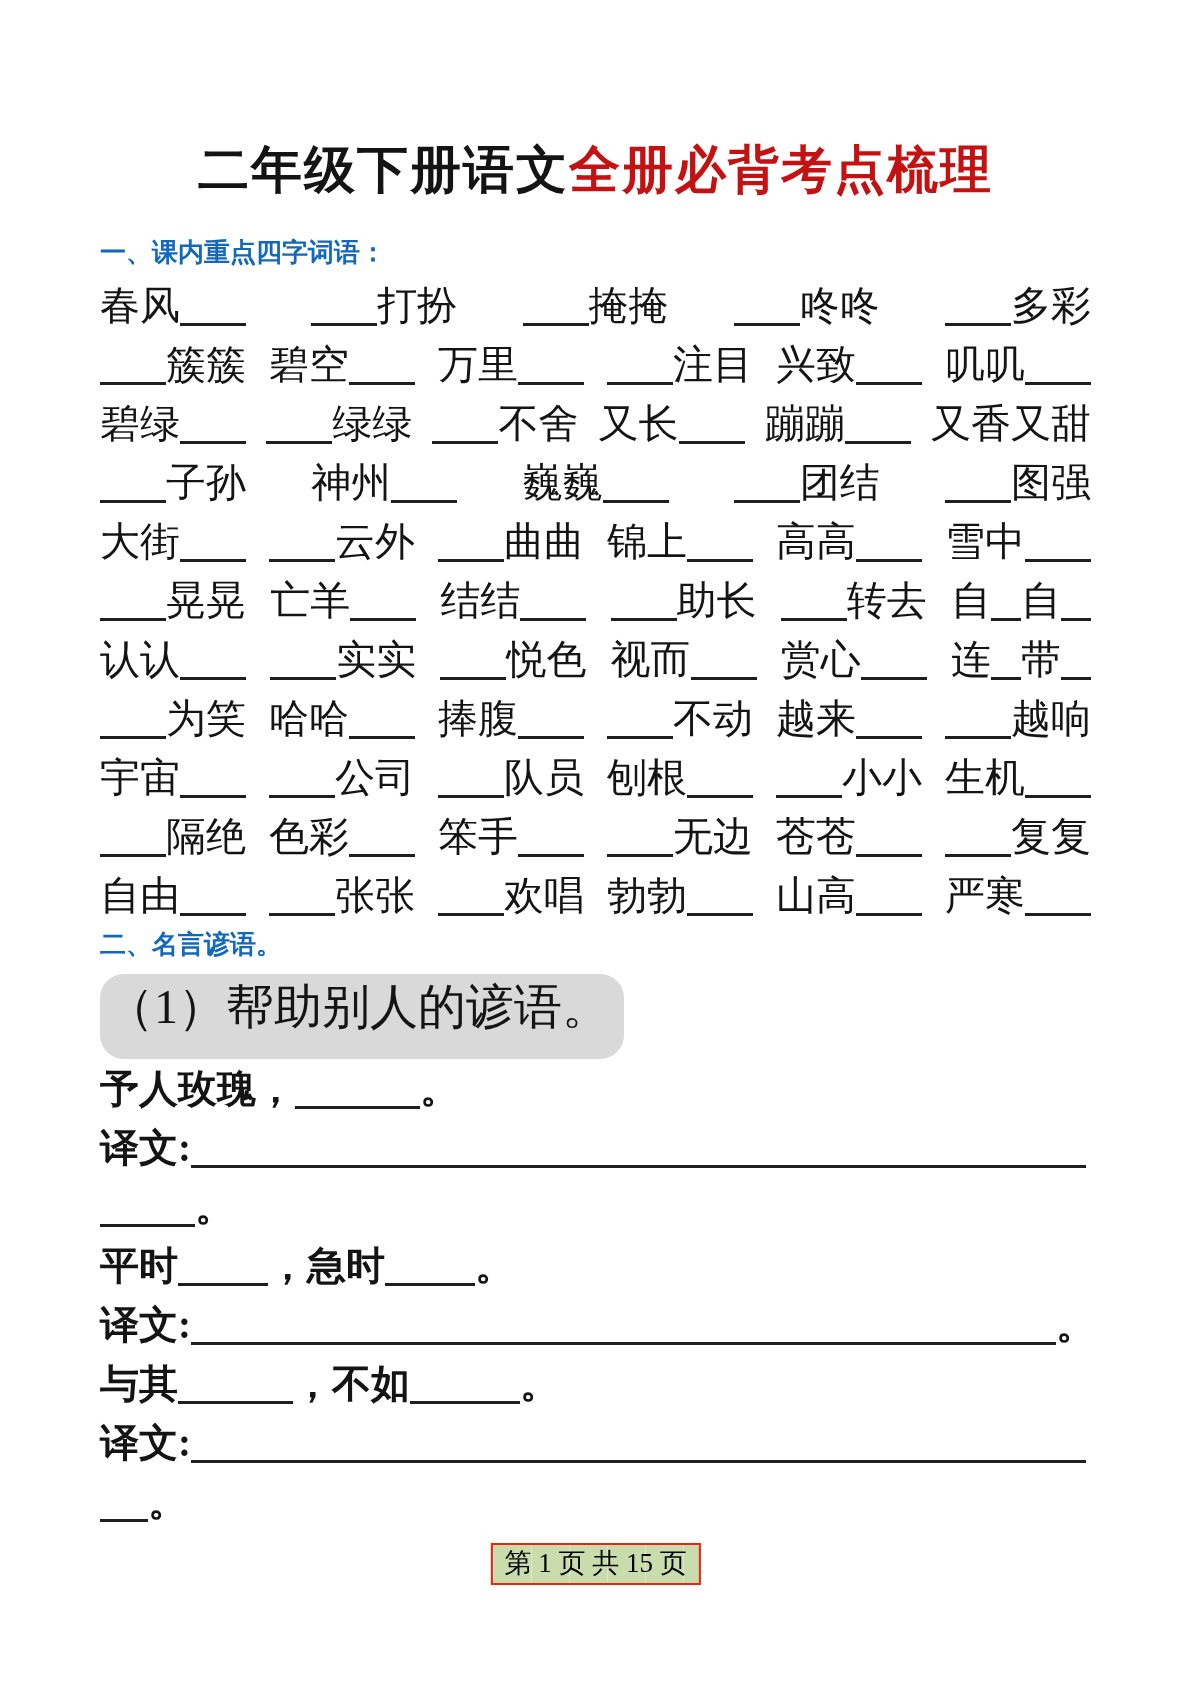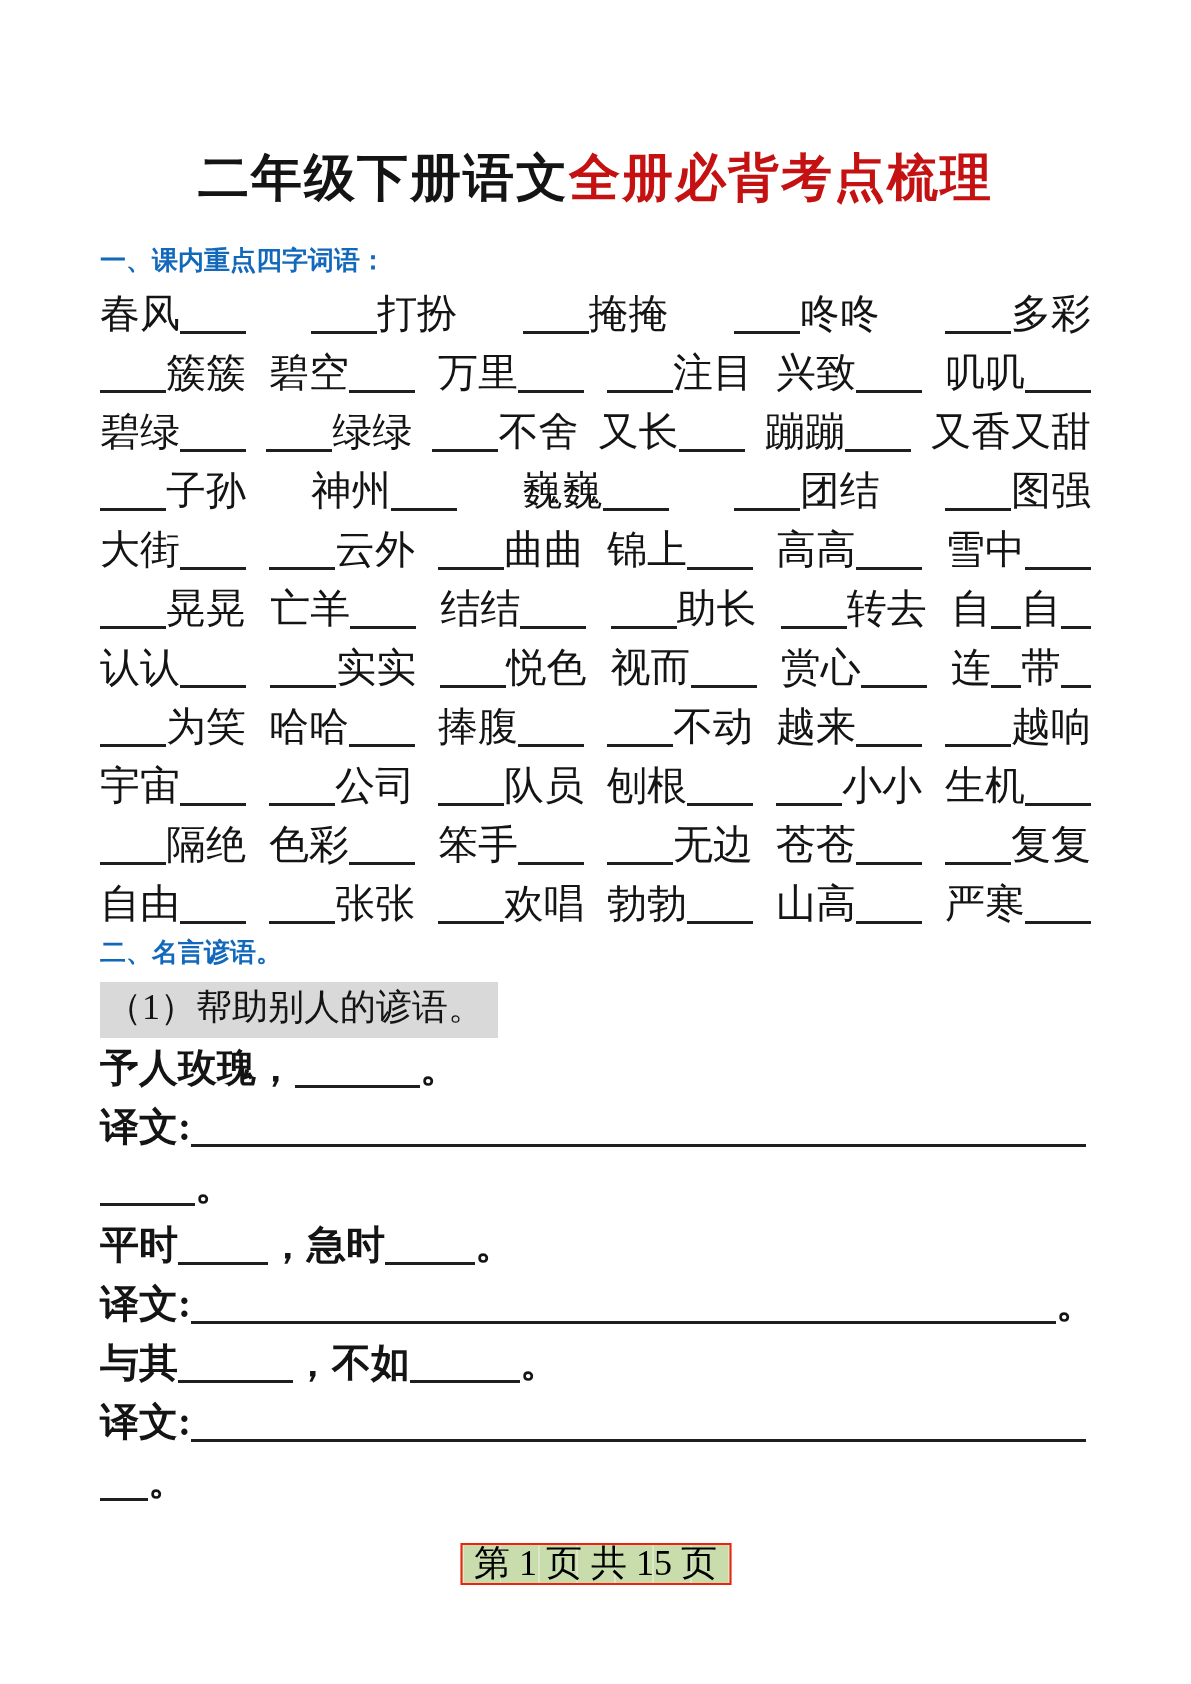--- a/index.html
+++ b/index.html
@@ -15,21 +15,21 @@
   .page{
     position:relative;
     width:1191px;height:1684px;
     background:#ffffff;
     font-family:"Liberation Serif","DejaVu Serif",serif;
     color:var(--ink);
     overflow:hidden;
   }
   .content{position:absolute;left:100px;width:991px;top:0;}
   .doc-title{
-    margin:16px;padding-top:128px;
+    margin:8px;padding-top:128px;
     text-align:center;
     font-size:51px;font-weight:700;
     letter-spacing:2px;
     font-family:"DejaVu Sans","Liberation Sans",sans-serif;
     white-space:nowrap;
   }
   .doc-title .red{color:var(--title-red);}
   .section-heading{
     margin:0;
     font-family:"DejaVu Sans","Liberation Sans",sans-serif;
@@ -54,40 +54,41 @@
   .blank{
     display:inline-block;
     border-bottom:3px solid #1f1f1f;
     height:10px;
     vertical-align:-7px;
   }
   .sub-label{
     display:inline-block;
     margin-top:14px;
     background:var(--highlight-gray);
-    font-size:36px;
+    font-size:48px;
     line-height:1.3;
-    padding:2px 14px 7px 6px;
+    padding:2px 14px 20px 6px;
+    border-radius:24px;
   }
   #proverb-lines{font-weight:bold;}
   .p-line{
     height:59px;
     line-height:59px;
     font-size:39px;
     white-space:nowrap;
   }
   .footer-box{
     position:absolute;
     left:50%;top:1543px;
     transform:translateX(-50%);
     background:var(--footer-green);
     background-image:repeating-linear-gradient(90deg, rgba(255,255,255,0.35) 0px, rgba(255,255,255,0.35) 1px, transparent 1px, transparent 38px);
     border:2px solid var(--footer-border-red);
     padding:2px 12px 4px 12px;
-    font-size:36px;
+    font-size:27px;
     line-height:32px;
     color:#000;
     white-space:nowrap;
     font-family:"Liberation Serif","DejaVu Serif",serif;
   }
 </style>
 </head>
 <body>
 
 <div class="page">

